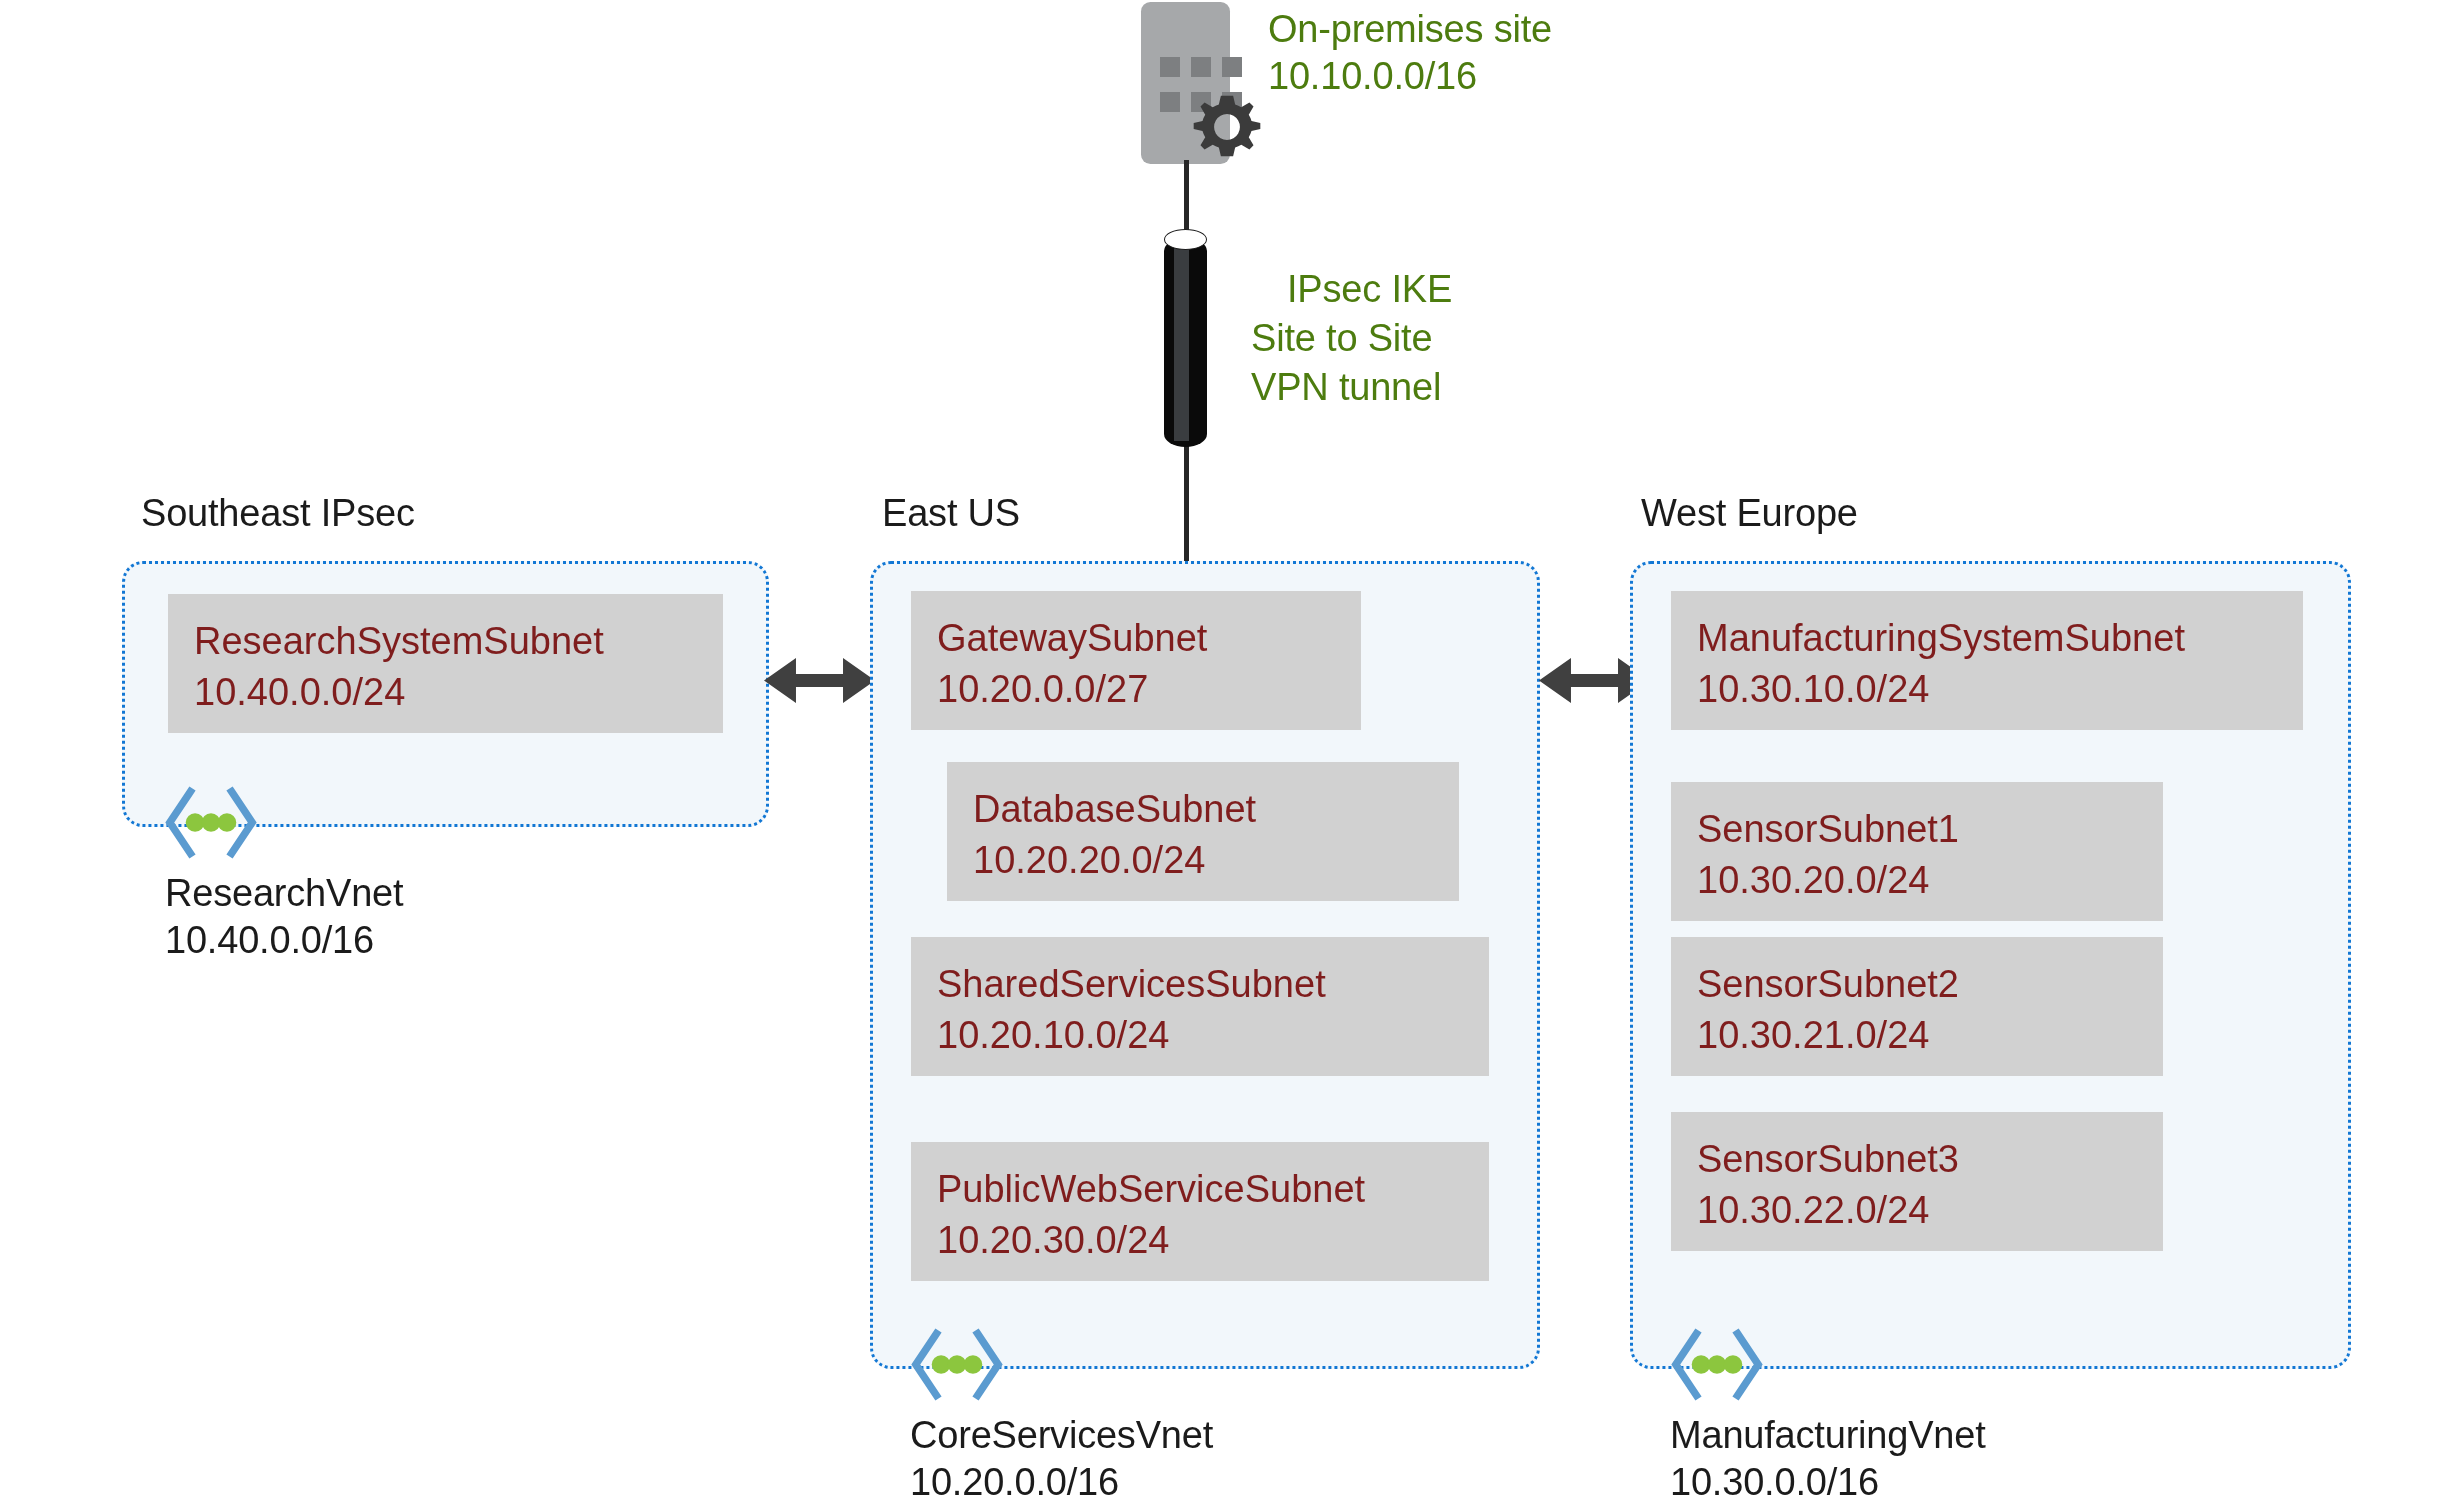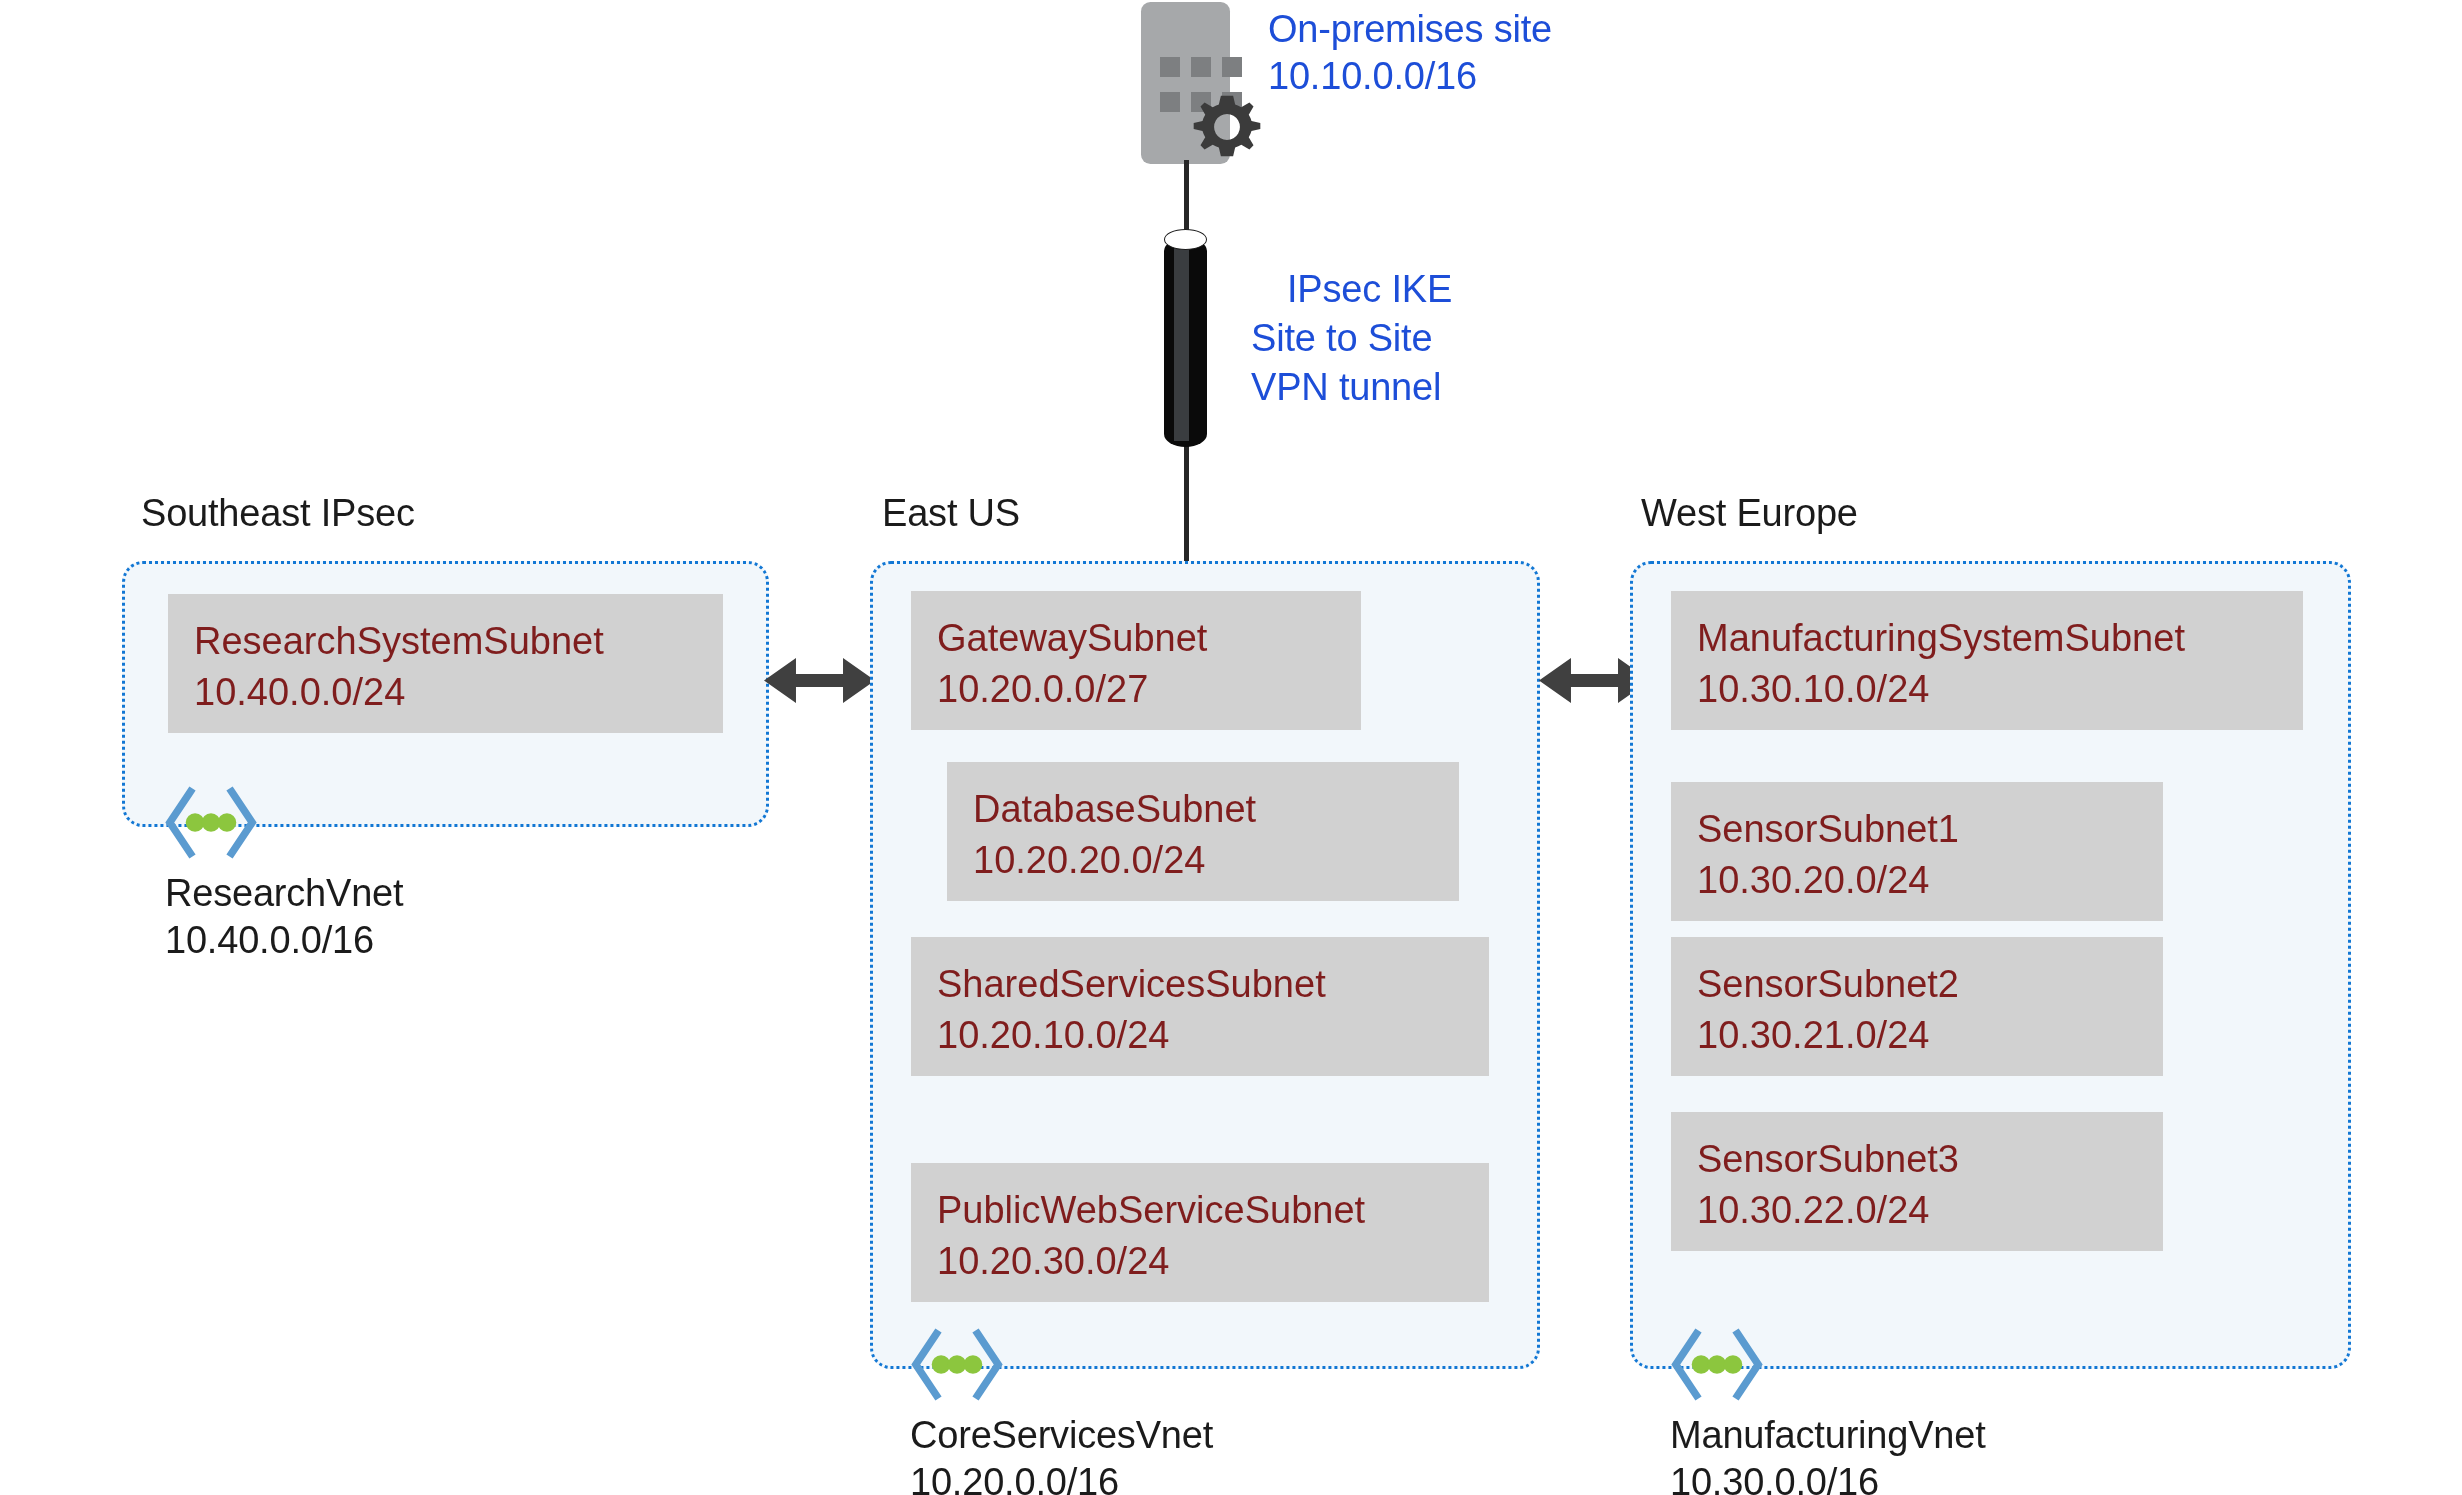--- a/index.html
+++ b/index.html
@@ -15,21 +15,21 @@
     position: relative;
     width: 2462px;
     height: 1495px;
     background: #ffffff;
     overflow: hidden;
   }
 
   
   .txt {
     position: absolute;
-    color: #1d4ed8;
+    color: #4d7c0f;
     font-size: 38px;
     line-height: 1.22;
     white-space: pre;
     letter-spacing: -0.2px;
   }
   .region-label {
     font-size: 38px;
     color: #1b1b1b;
   }
   .vnet-label {
@@ -218,21 +218,21 @@
     <div class="subnet" style="left:38px; top:198px; width:512px; height:139px;margin-left:36px;">
       <span class="name">DatabaseSubnet</span>
       <span class="cidr">10.20.20.0/24</span>
     </div>
 
     <div class="subnet" style="left:38px; top:373px; width:578px; height:139px;">
       <span class="name">SharedServicesSubnet</span>
       <span class="cidr">10.20.10.0/24</span>
     </div>
 
-    <div class="subnet" style="left:38px; top:578px; width:578px; height:139px;margin-top:21px;">
+    <div class="subnet" style="left:38px; top:578px; width:578px; height:139px;">
       <span class="name">PublicWebServiceSubnet</span>
       <span class="cidr">10.20.30.0/24</span>
     </div>
   </div>
 
   <div class="vnet-glyph" style="left:908px; top:1328px;">
     <svg viewBox="0 0 104 78" aria-hidden="true">
       <path d="M30 6 L8 39 L30 72" fill="none" stroke="#5b9bd0" stroke-width="8" stroke-linecap="square" stroke-linejoin="miter"></path>
       <path d="M74 6 L96 39 L74 72" fill="none" stroke="#5b9bd0" stroke-width="8" stroke-linecap="square" stroke-linejoin="miter"></path>
       <circle cx="35" cy="39" r="10" fill="#8cc63e"></circle>

